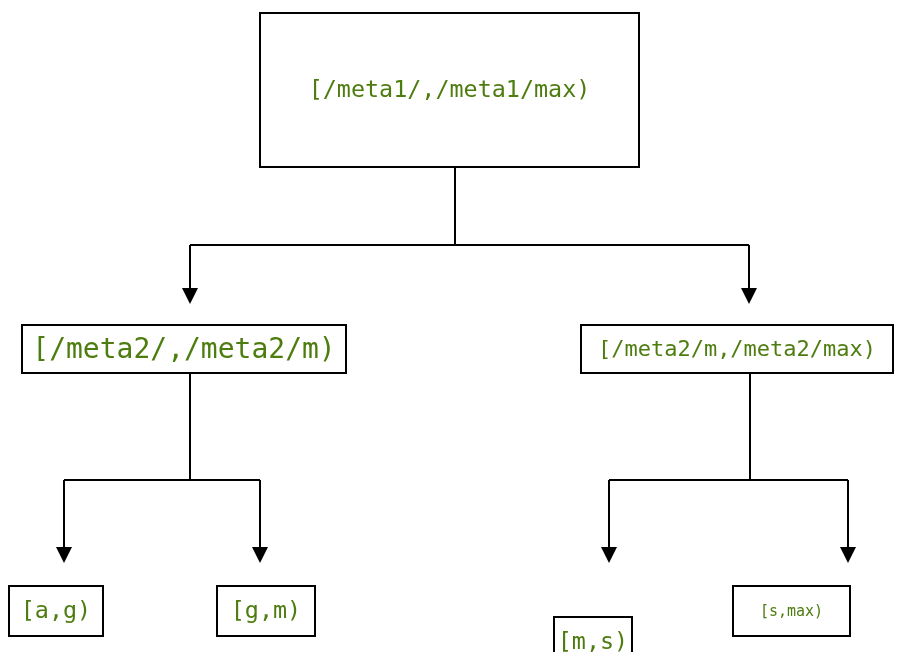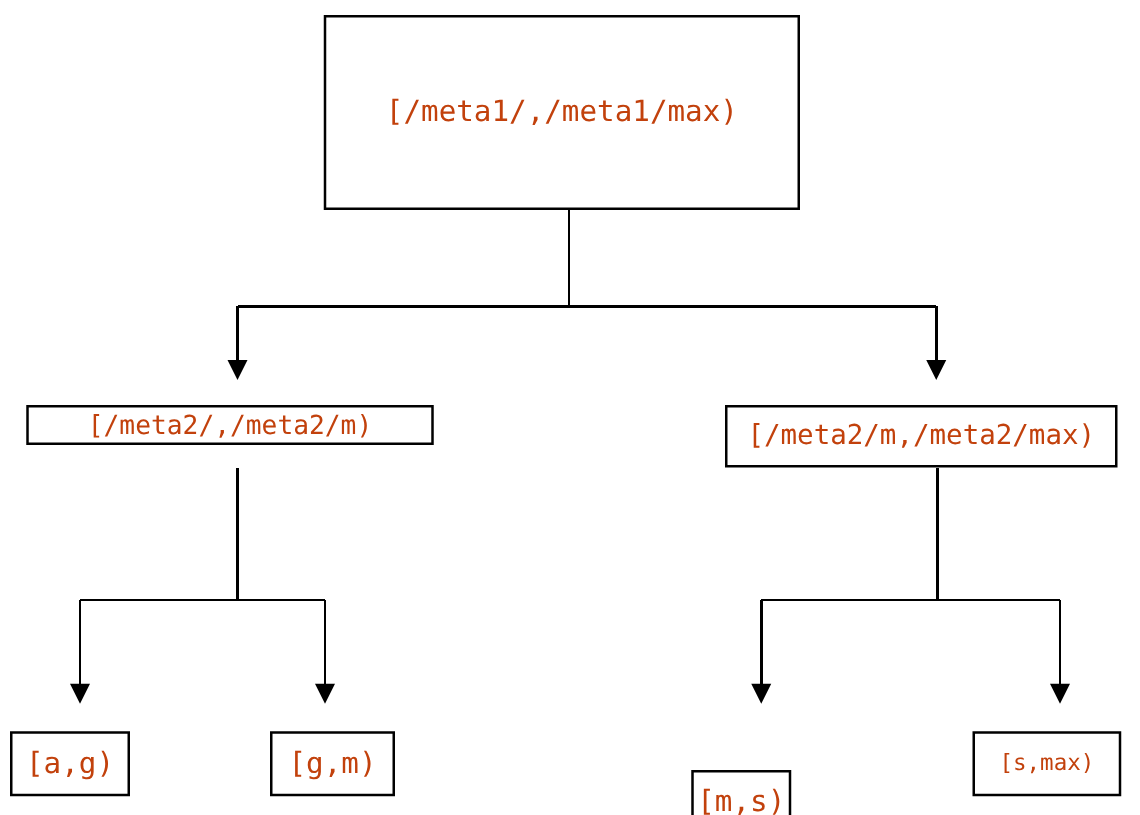--- a/index.html
+++ b/index.html
@@ -25,21 +25,21 @@
     pointer-events: none;
   }
   .node {
     position: absolute;
     box-sizing: border-box;
     background: #ffffff;
     border: 2px solid #000000;
     display: flex;
     align-items: center;
     justify-content: center;
-    color: #c2410c;
+    color: #4d7c0f;
     white-space: pre;
     letter-spacing: 0px;
     z-index: 2;
   }
   .node-label {
     display: block;
     line-height: 1;
   }
   
   #node-root {
@@ -47,22 +47,22 @@
     top: 12px;
     width: 381px;
     height: 156px;
     font-size: 23.4px;
   }
   
   #node-meta2-low {
     left: 21px;
     top: 324px;
     width: 326px;
-    height: 32px;
-    font-size: 21px;
+    height: 50px;
+    font-size: 28px;
   }
   #node-meta2-high {
     left: 580px;
     top: 324px;
     width: 314px;
     height: 50px;
     font-size: 22px;
   }
   
   #node-leaf-ag {
@@ -82,25 +82,25 @@
   }
   #node-leaf-ms {
     left: 553px;
     top: 585px;
     width: 80px;
     height: 52px;
     font-size: 23.4px;
     margin-top: 31px;
   }
   #node-leaf-smax {
-    left: 778px;
+    left: 732px;
     top: 585px;
     width: 119px;
     height: 52px;
-    font-size: 18px;
+    font-size: 15px;
   }
   .edge-line {
     stroke: #000000;
     stroke-width: 2;
     fill: none;
     shape-rendering: crispEdges;
   }
   .arrow-head {
     fill: #000000;
     stroke: none;

